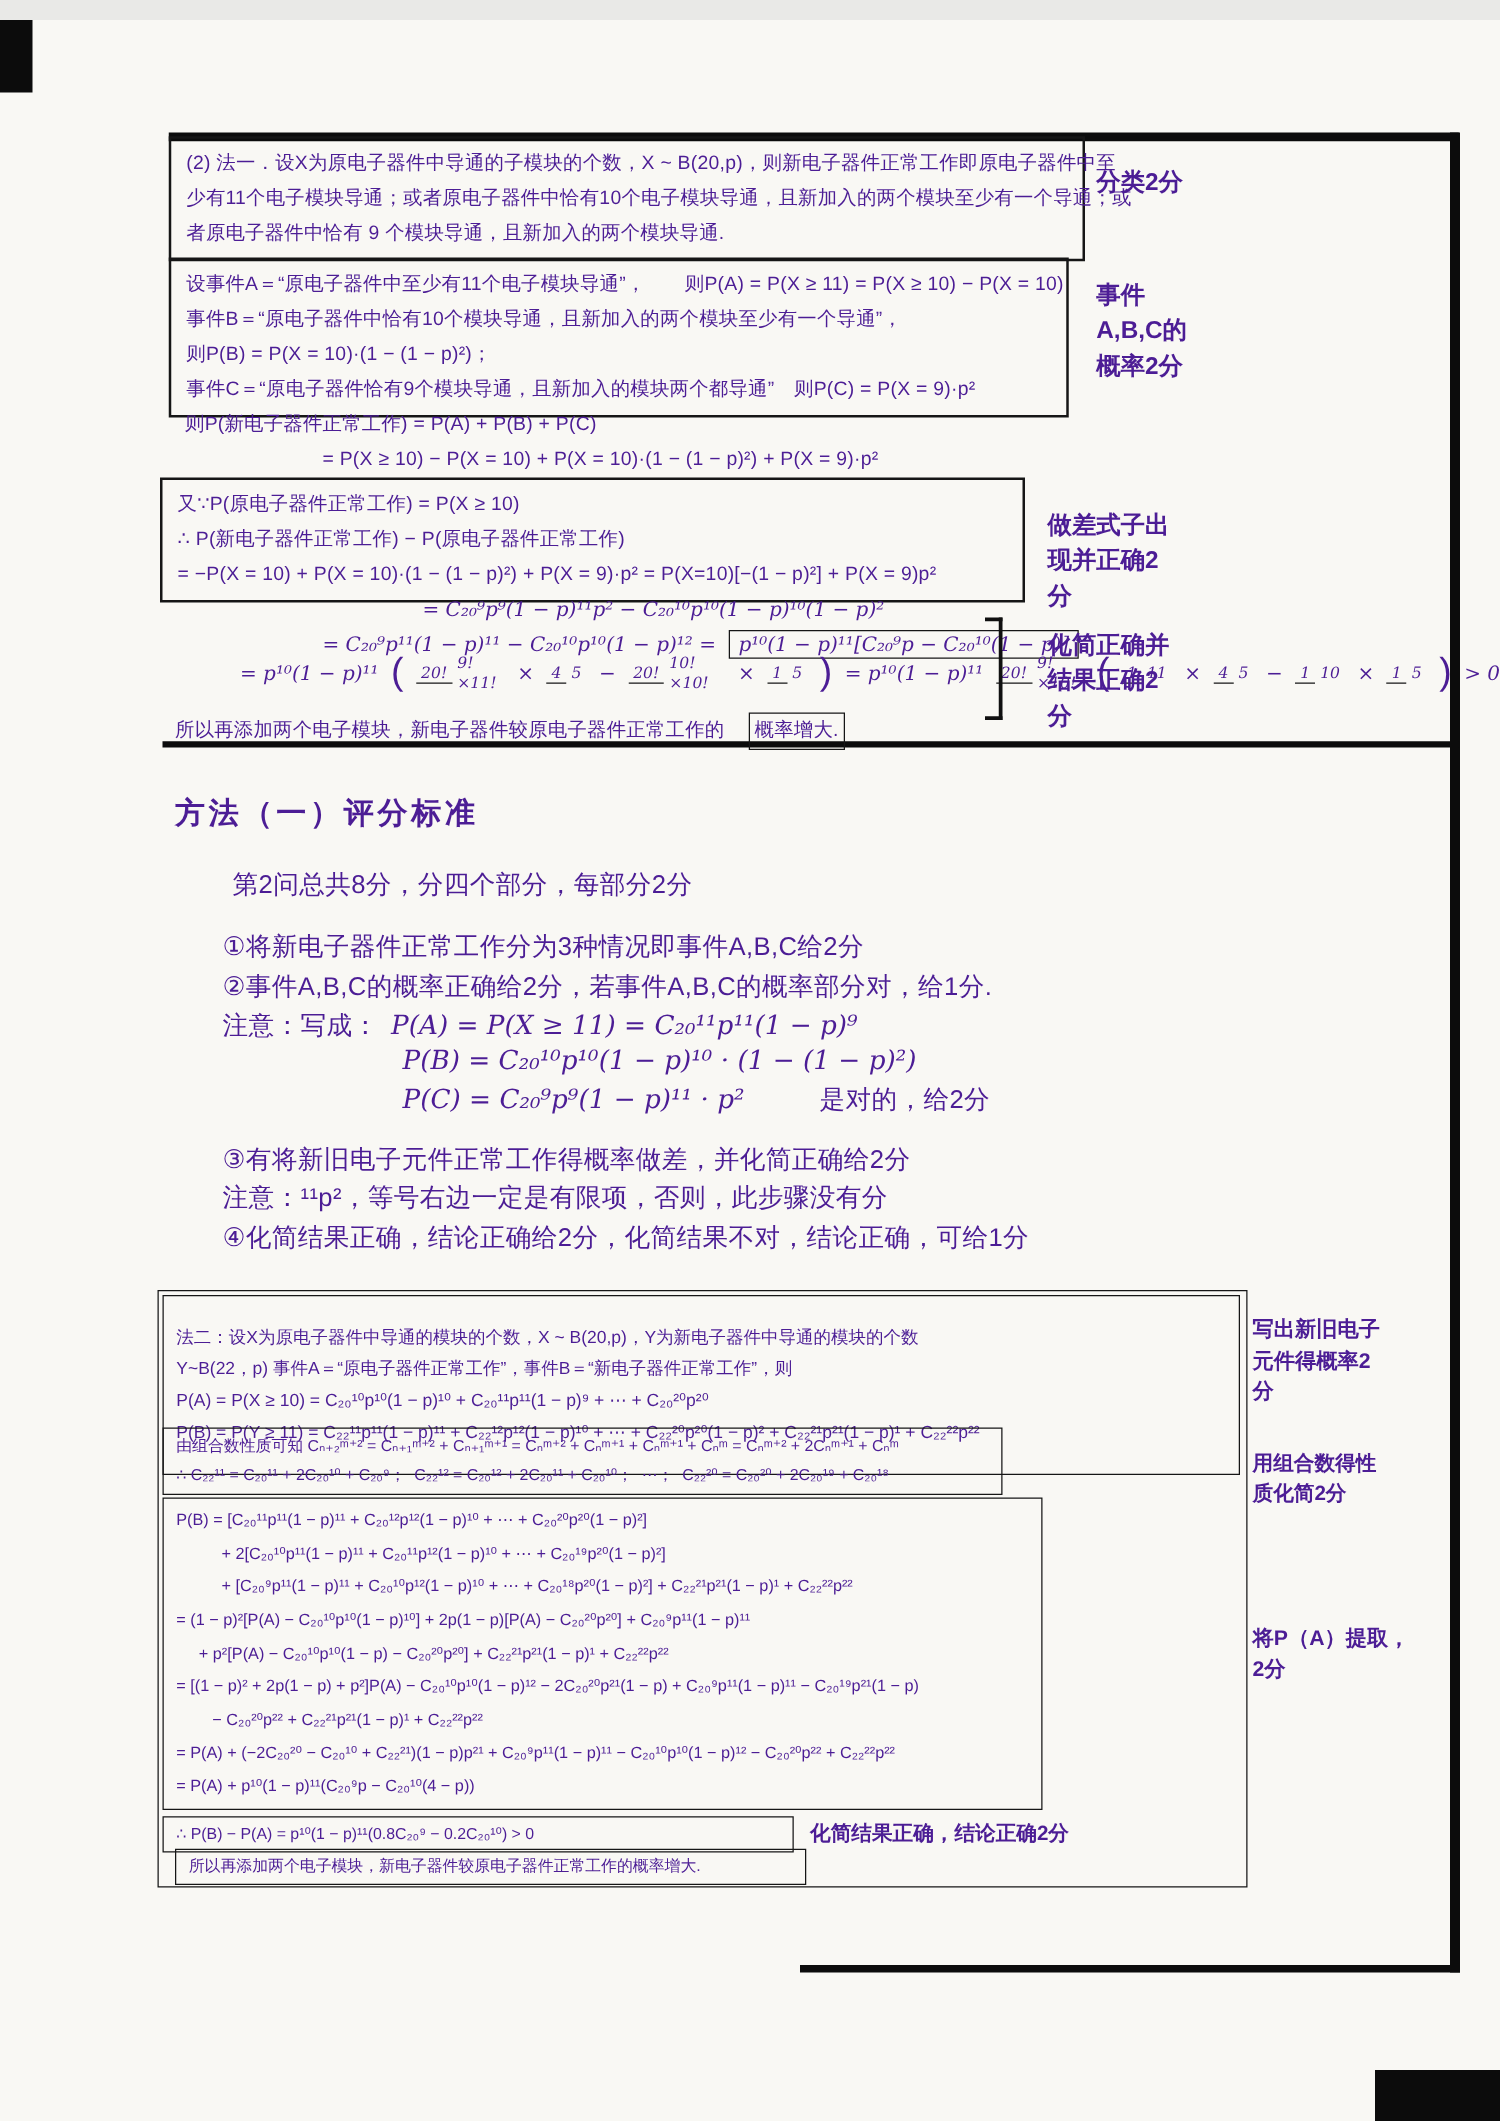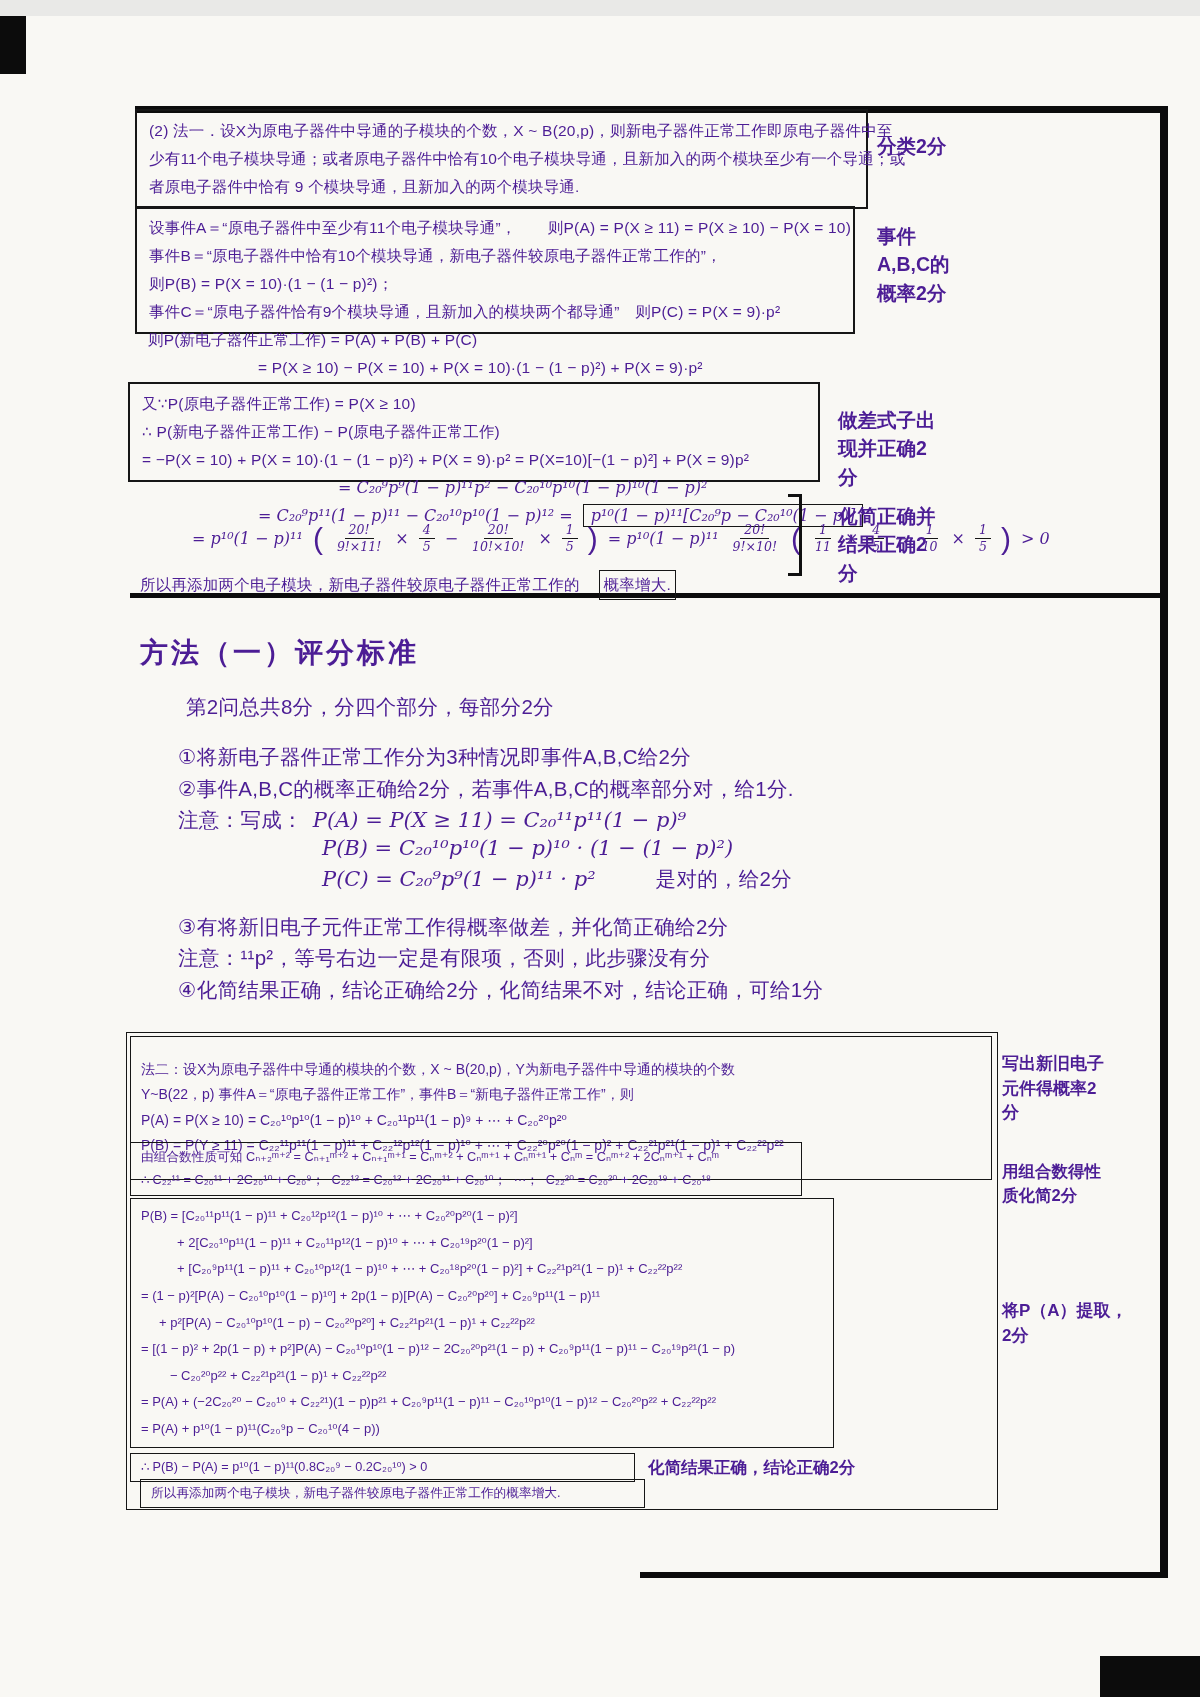--- a/index.html
+++ b/index.html
@@ -7,28 +7,28 @@
   .page{position:relative;width:1200px;height:1697px;margin:16px auto;background:#f9f8f4;
         font-family:"Liberation Sans","DejaVu Sans",sans-serif;color:#4c1d95;overflow:hidden}
   .abs{position:absolute}
   .box{position:absolute;border:2px solid #161616;padding:6px 12px;background:transparent}
   .ln{font-size:15.5px;line-height:1.8;letter-spacing:.2px;white-space:nowrap}
   .math{font-family:"DejaVu Serif","Liberation Serif",serif;font-style:italic;font-size:16px;white-space:nowrap}
   .note{position:absolute;font-weight:700;font-size:19.5px;line-height:1.45;white-space:pre-line}
   .row{display:flex;align-items:center;gap:10px}
   .boxed{border:1.5px solid #161616;padding:1px 7px}
   .boxed2{border:1.5px solid #161616;padding:0 4px;margin-left:3px}
-  .frac{display:inline-flex;flex-direction:column;align-items:center;font-size:12.5px;line-height:1.3;
+  .frac{display:inline-flex;flex-direction:row;align-items:center;font-size:12.5px;line-height:1.3;
         font-family:"DejaVu Serif","Liberation Serif",serif;font-style:italic}
   .frac .fn{border-bottom:1.3px solid #161616;padding:0 4px}
   .frac .fd{padding:0 4px}
   .bigp{font-size:30px;font-weight:300;font-style:normal;line-height:1}
   .bracket{position:absolute;width:14px;border-top:3px solid #101010;border-right:3px solid #101010;border-bottom:3px solid #101010}
   .artifact{position:absolute;background:#0c0c0c}
-  .rtitle{font-size:28px;font-weight:700;letter-spacing:3px;white-space:nowrap}
+  .rtitle{font-size:24px;font-weight:700;letter-spacing:3px;white-space:nowrap}
   .rtext{font-size:20.5px;white-space:nowrap;letter-spacing:.3px}
   .rmath{font-family:"DejaVu Serif","Liberation Serif",serif;font-style:italic;font-size:21px;white-space:nowrap}
   .m2line{font-size:14px;line-height:1.82;white-space:pre}
   .m2small{font-size:12.7px;line-height:1.8;white-space:pre}
   .m2exp{font-size:13px;line-height:2.05;white-space:pre}
   .frame{position:absolute;border:1.6px solid #161616;background:transparent}
 </style>
 </head>
 <body>
 
@@ -43,21 +43,21 @@
 
   <div class="box" style="left:135px;top:93px;width:733px">
     <p class="ln">(2) 法一．设X为原电子器件中导通的子模块的个数，X ~ B(20,p)，则新电子器件正常工作即原电子器件中至</p>
     <p class="ln">少有11个电子模块导通；或者原电子器件中恰有10个电子模块导通，且新加入的两个模块至少有一个导通；或</p>
     <p class="ln">者原电子器件中恰有 9 个模块导通，且新加入的两个模块导通.</p>
   </div>
   <div class="note" style="left:877px;top:116px">分类2分</div>
 
   <div class="box" style="left:135px;top:190px;width:720px">
     <p class="ln">设事件A＝“原电子器件中至少有11个电子模块导通”，　　则P(A) = P(X ≥ 11) = P(X ≥ 10) − P(X = 10)</p>
-    <p class="ln">事件B＝“原电子器件中恰有10个模块导通，新电子器件较原电子器件正常工作的”，</p>
+    <p class="ln">事件B＝“原电子器件中恰有10个模块导通，且新加入的两个模块至少有一个导通”，</p>
     <p class="ln">则P(B) = P(X = 10)·(1 − (1 − p)²)；</p>
     <p class="ln">事件C＝“原电子器件恰有9个模块导通，且新加入的模块两个都导通”　则P(C) = P(X = 9)·p²</p>
   </div>
   <div class="note" style="left:877px;top:206px">事件
 A,B,C的
 概率2分</div>
 
   <p class="ln abs" style="left:148px;top:310px">则P(新电子器件正常工作) = P(A) + P(B) + P(C)</p>
   <p class="ln abs" style="left:258px;top:338px">= P(X ≥ 10) − P(X = 10) + P(X = 10)·(1 − (1 − p)²) + P(X = 9)·p²</p>
 

